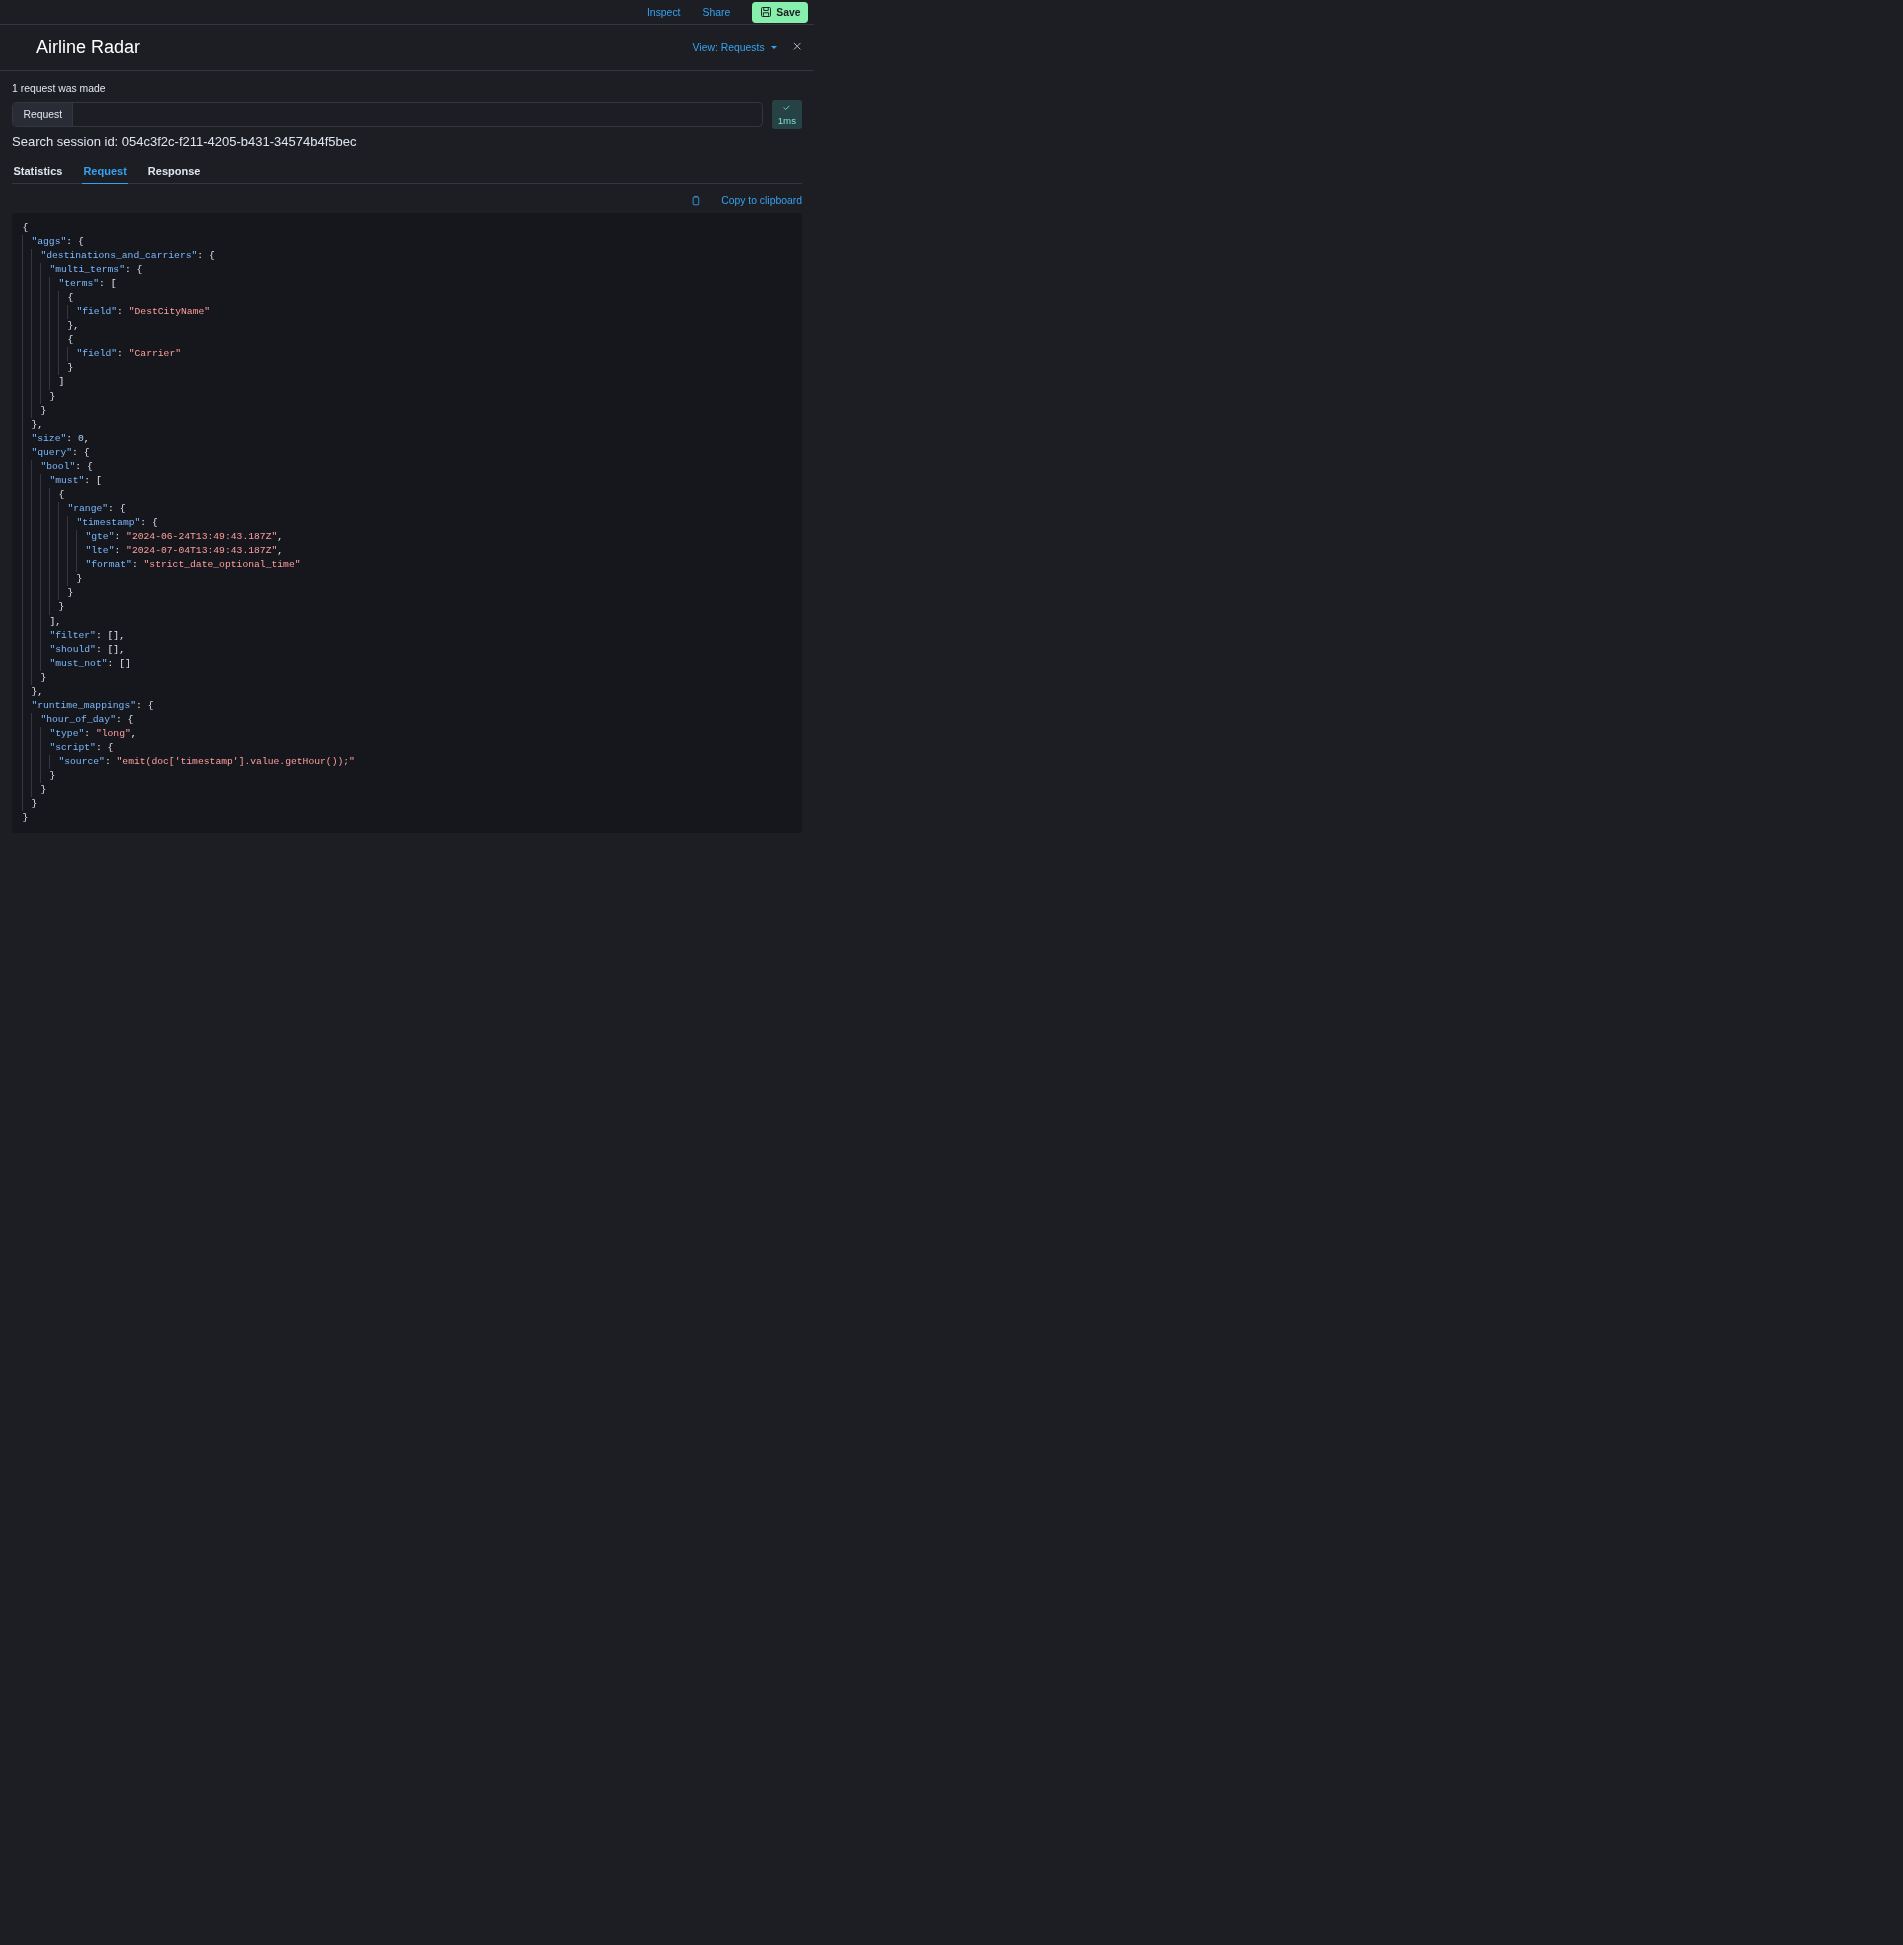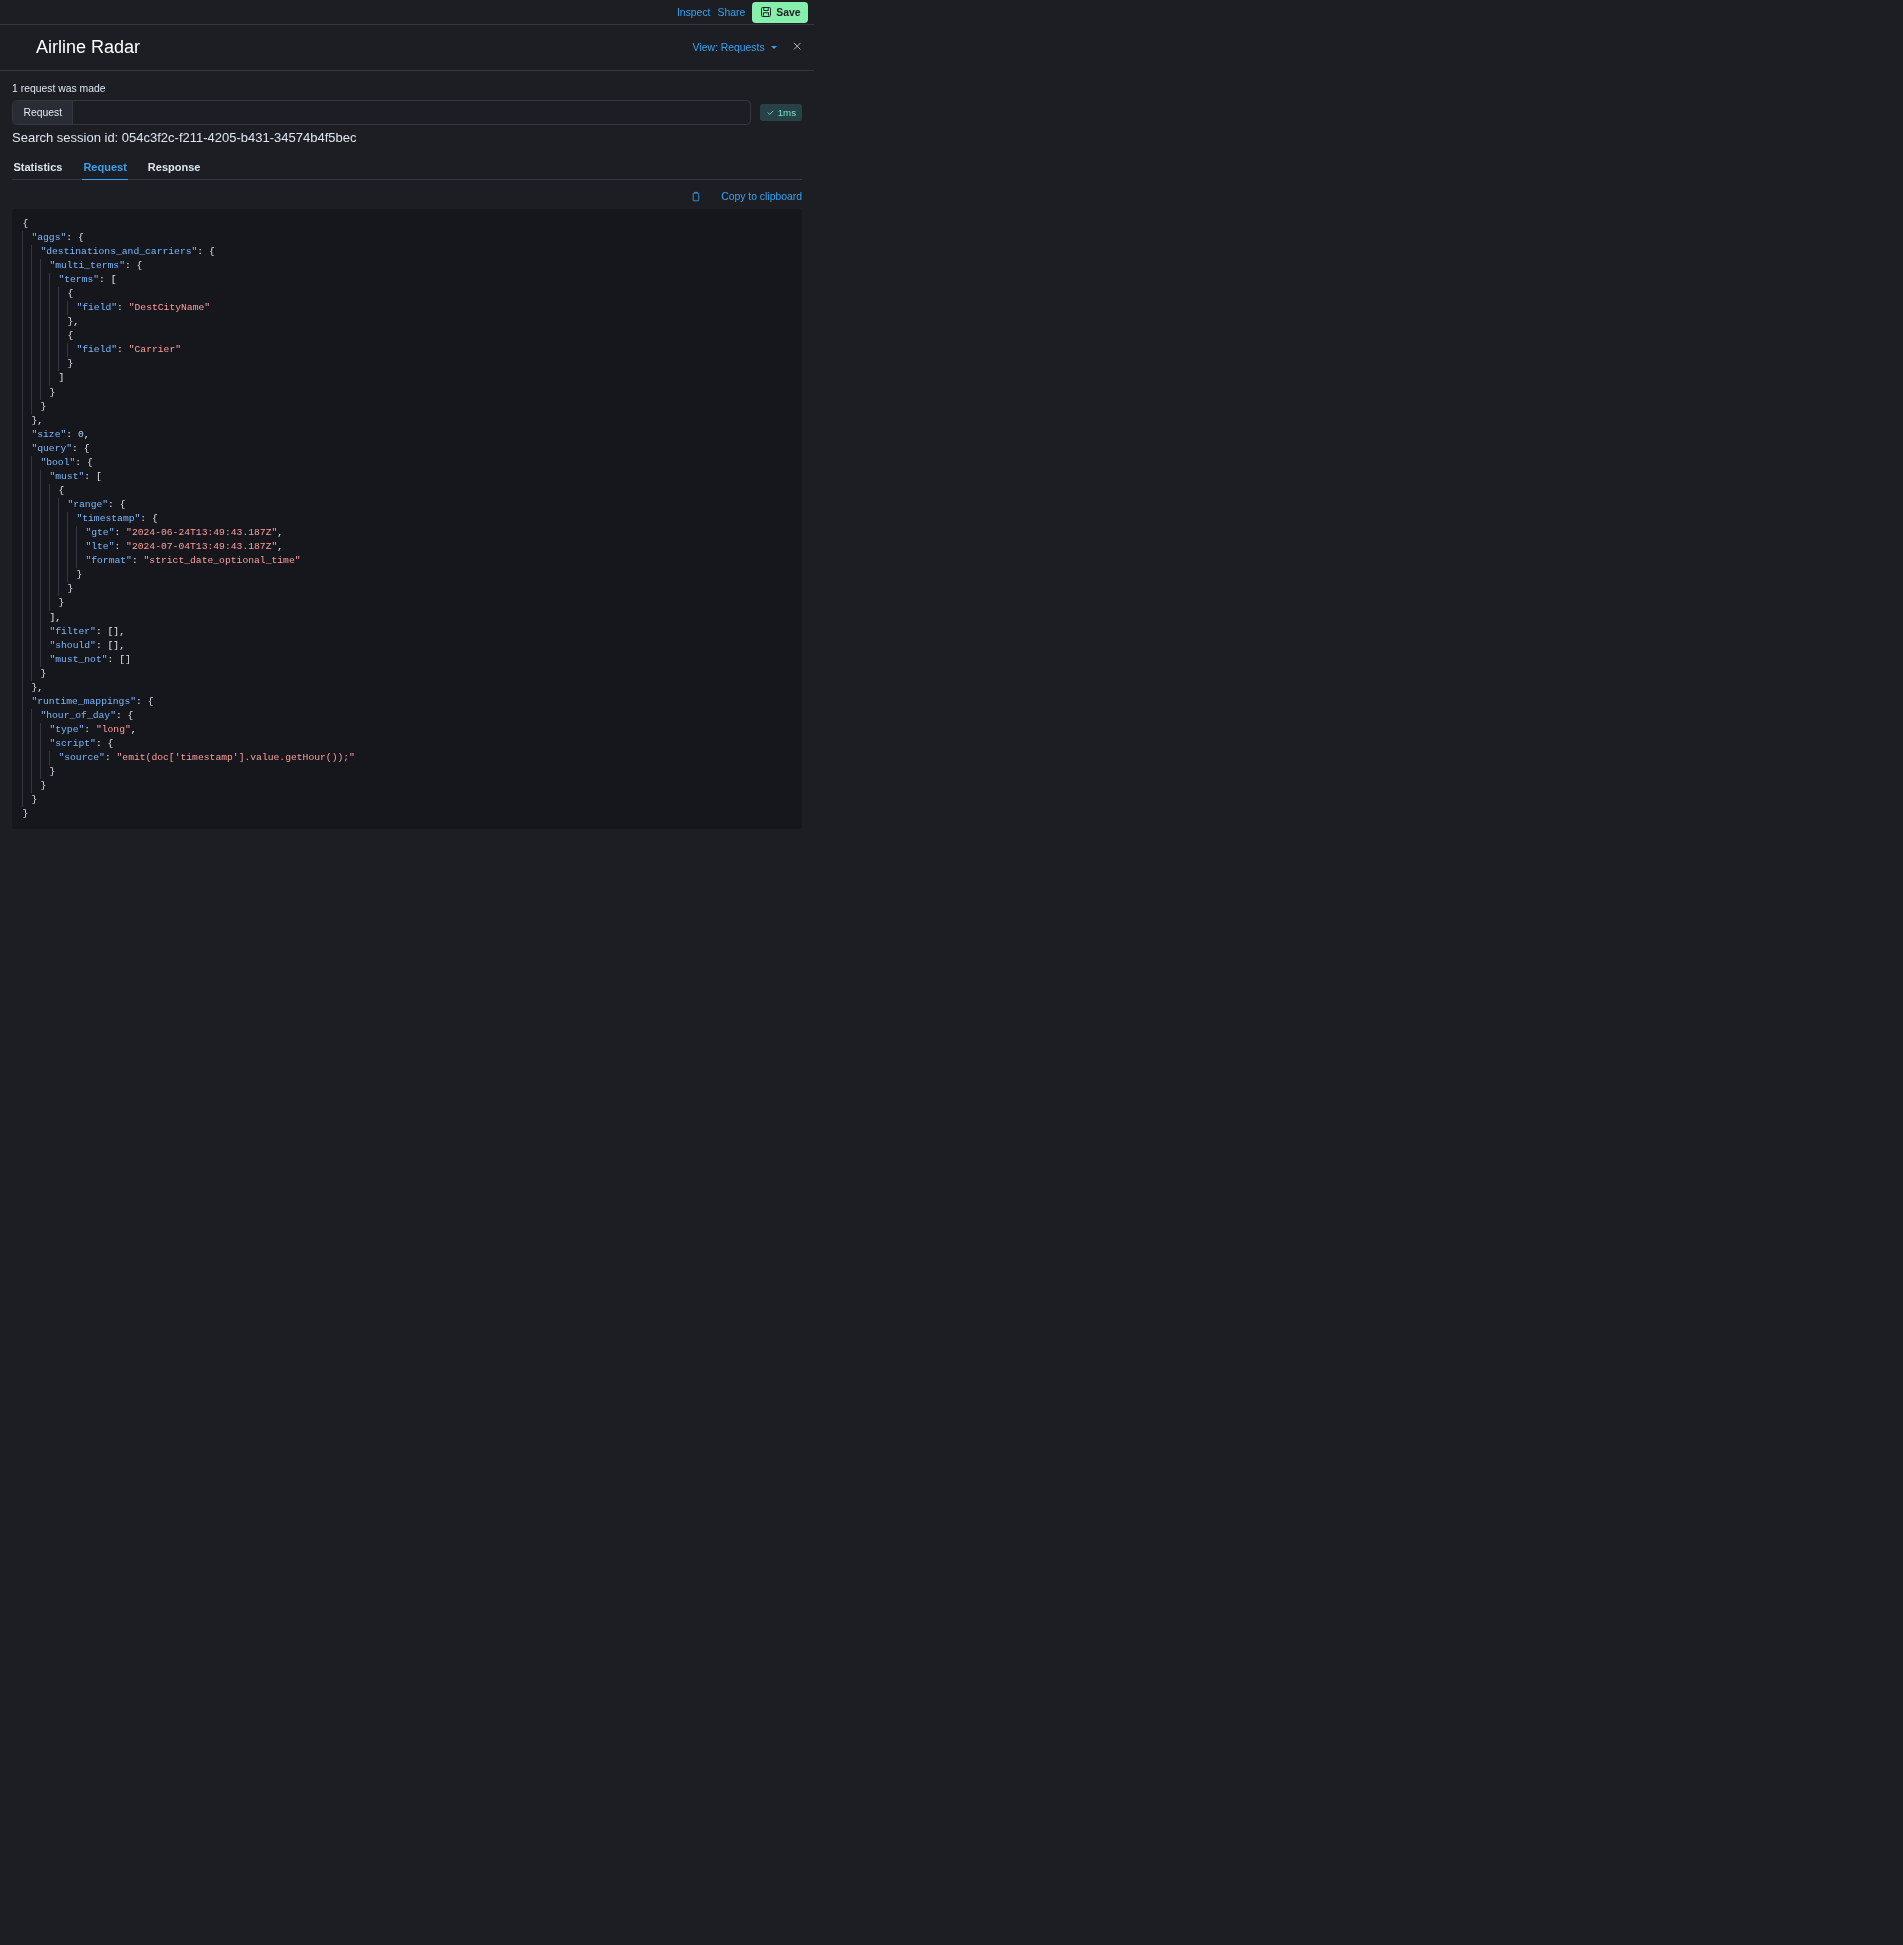--- a/index.html
+++ b/index.html
@@ -10,21 +10,21 @@
     font-size: 10.4px;
     width: 814px;
   }
   .topbar {
     height: 14px;
     border-bottom: 0.7px solid #343741;
     display: flex;
     align-items: center;
     justify-content: flex-end;
     padding: 12px 6px;
-    gap: 7px;
+    gap: 22px;
   }
   .topbar a { color: #36a2ef; text-decoration: none; font-size:10.4px; font-weight:500; cursor:pointer;}
   .save-btn {
     background: #86efac;
     color: #1d1e24;
     border: none;
     border-radius: 3.7px;
     padding: 4.5px 7.5px;
     display: flex;
     align-items: center;
@@ -44,21 +44,21 @@
   .title { font-size: 18px; font-weight: 400; color:#fff;margin-left:24px;}
   .view-toggle { color: #36a2ef; font-size: 10.4px; display:flex; align-items:center; gap:6px; cursor:pointer;}
   .view-toggle .arrow-down { width:0;height:0;border-left:3.7px solid transparent;border-right:3.7px solid transparent;border-top:3.7px solid #36a2ef;}
   .body-area { padding:12px; }
   .reqcount { font-size:10.4px; color:#dfe5ef; margin-bottom:6px;}
   .reqrow { display:flex; gap:9px; align-items:center; margin-bottom:4.5px;}
   .seg-group { display:flex; border:0.7px solid #343741; border-radius:4.5px; overflow:hidden; flex:1;}
   .seg-left { background:#2a2c35; padding:6px 10.4px; font-size:10.4px; border-right:0.7px solid #343741; display:flex; align-items:center; font-weight:500;}
   .seg-select { flex:1; display:flex; align-items:center; justify-content:space-between; padding:6px 10.4px; cursor:pointer;}
   .seg-select .chev { width:0;height:0;border-left:3.7px solid transparent;border-right:3.7px solid transparent;border-top:3.7px solid #98a2b3;}
-  .time-badge { background:#4dd2ca33; color:#7dded8; border-radius:3px; padding:3px 6px; display:flex; align-items:center; gap:3px; font-size:9.7px; font-weight:500;}
+  .time-badge { background:#4dd2ca33; color:#7dded8; border-radius:3px; padding:3px 6px; display:flex; align-items:center; gap:3px; font-size:9.7px; font-weight:500;flex-direction:column;}
   .time-badge svg{width:9px;height:9px;}
   .sessid { font-size:13px; color:#dfe5ef; margin-bottom:10.4px;}
   .tabs { display:flex; gap:18px; border-bottom:0.7px solid #343741; margin-bottom:10.4px;}
   .tab { padding:6px 1.5px; font-size:11px; font-weight:600; color:#dfe5ef; cursor:pointer;}
   .tab.active { color:#36a2ef; border-bottom:1.5px solid #36a2ef; margin-bottom:-0.7px;}
   .copyrow { display:flex; justify-content:flex-end; margin-bottom:7.5px;}
   .copy-link { color:#36a2ef; font-size:10.4px; display:flex; align-items:center; gap:20px; cursor:pointer;}
   .copy-link svg{width:11.2px;height:11.2px;}
   .code-block {
     background:#16171c;

